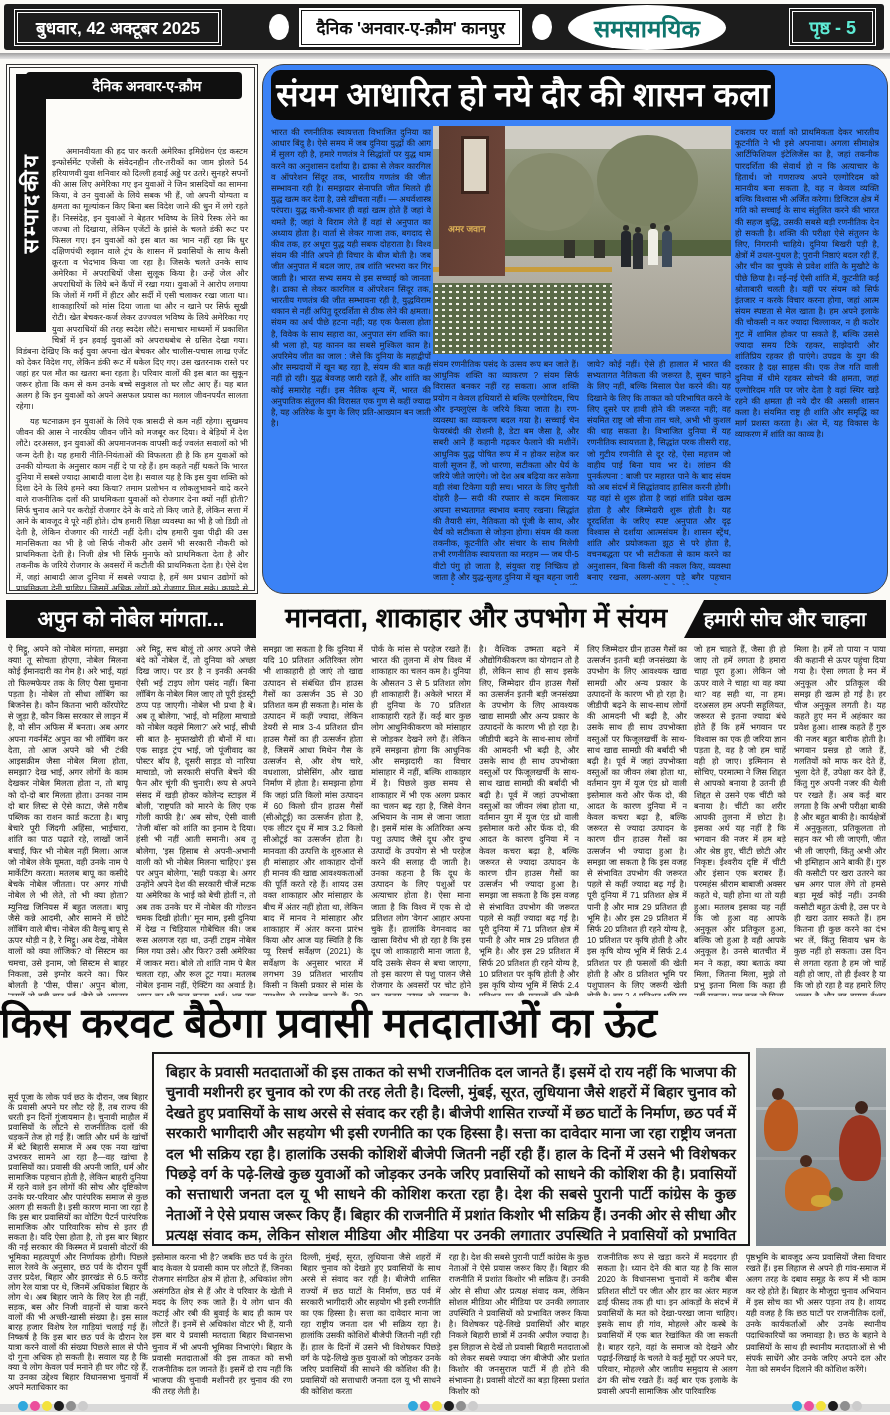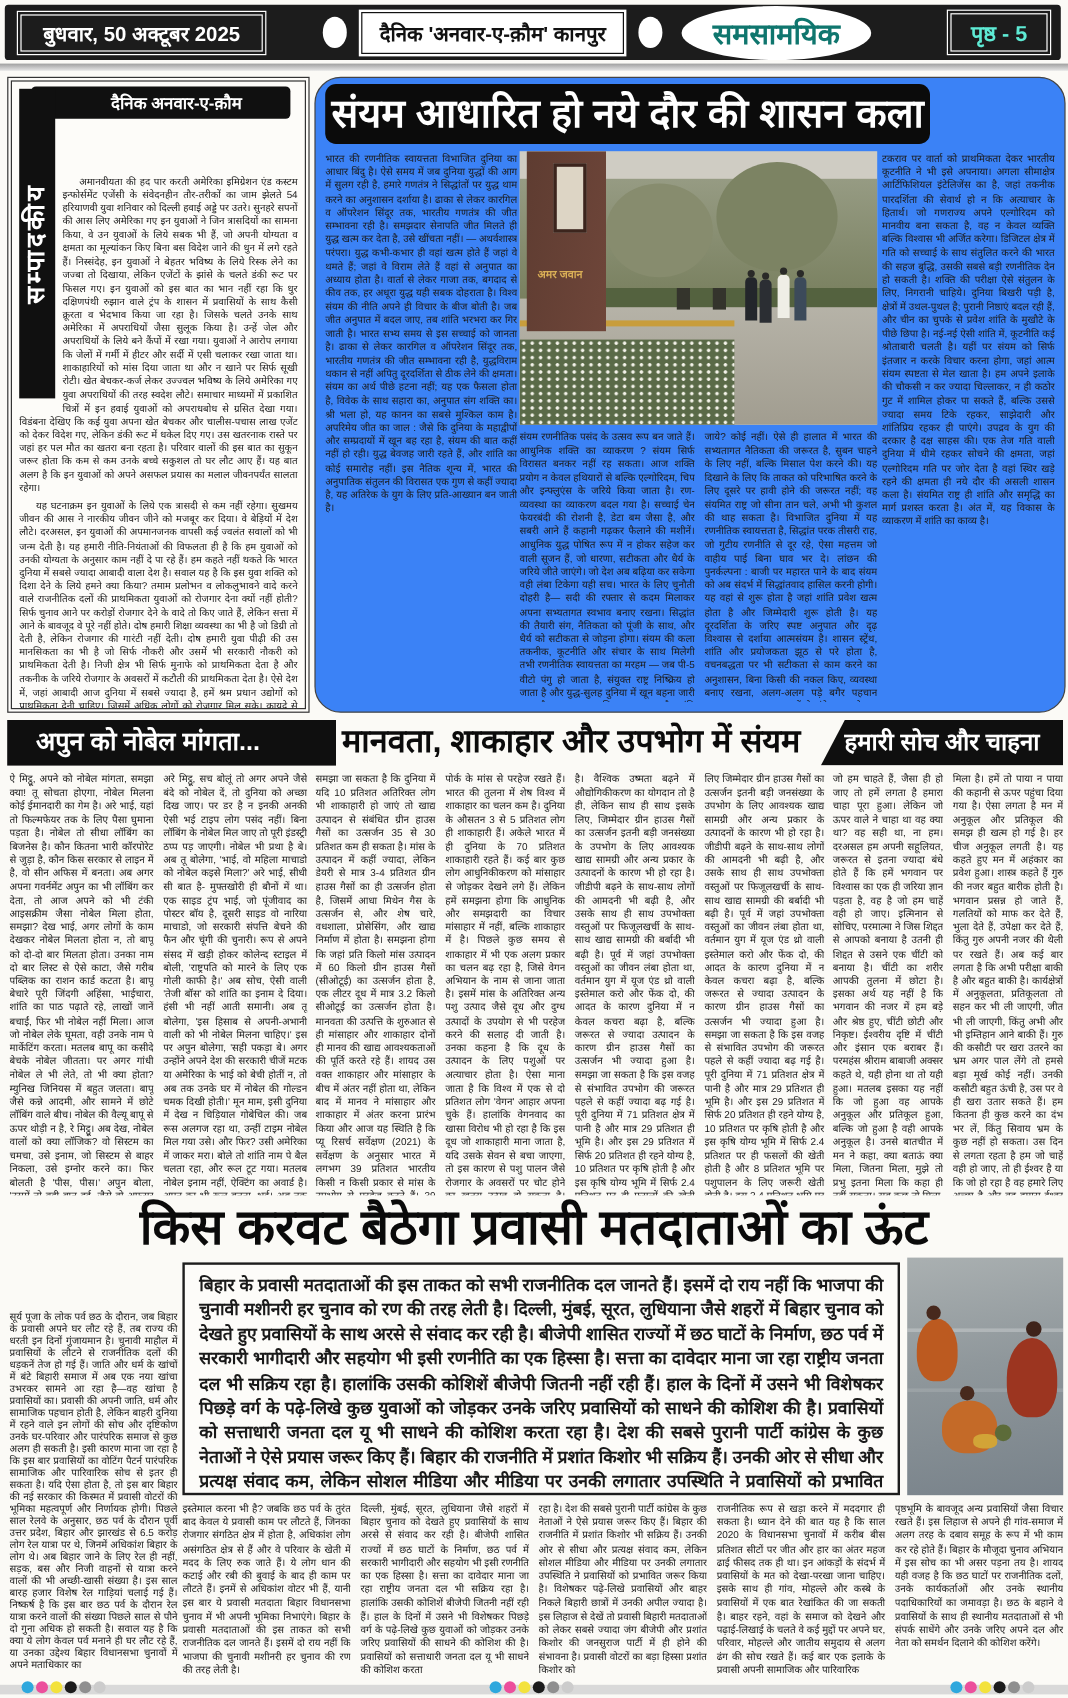--- a/index.html
+++ b/index.html
@@ -61,34 +61,34 @@
     border:3px solid #3c251d;}
   .ph-label{position:absolute;left:9px;top:96px;color:#d9ae56;font-size:9px;font-weight:bold;white-space:nowrap;}
   .ph-marigold{position:absolute;left:0;top:62%;width:60%;height:5px;background:#c89d3c;}
   .ph-flowers{position:absolute;left:0;bottom:0;width:60%;height:31%;background-color:#5a6a48;
     background-image:radial-gradient(#f4f3ea 1.3px,rgba(0,0,0,0) 1.8px);background-size:7px 6px;}
   .ph-stand{position:absolute;width:11px;height:18px;background:#34342c;}
   .soldier{position:absolute;width:10px;height:36px;border-radius:4px 4px 0 0;}
   .soldier::before{content:"";position:absolute;left:2px;top:-6px;width:6px;height:6px;border-radius:50%;background:#2a2a28;}
   
   .nobel-head{position:absolute;left:6px;top:600px;width:250px;height:38px;background:#0f0f0f;
-    color:#fff;font-weight:bold;font-size:21px;line-height:38px;text-align:left;white-space:nowrap;padding-left:24px;}
+    color:#fff;font-weight:bold;font-size:21px;line-height:38px;text-align:center;white-space:nowrap;}
   .sanyam-head{position:absolute;left:262px;top:598px;width:428px;height:40px;color:#0b0b0b;
     font-weight:bold;font-size:27px;line-height:40px;text-align:center;white-space:nowrap;}
   .soch-head{position:absolute;left:684px;top:600px;width:202px;height:38px;background:#0f0f0f;
     color:#fff;font-weight:bold;font-size:20px;line-height:38px;text-align:center;white-space:nowrap;
     clip-path:polygon(20px 0,100% 0,100% 100%,0 100%);}
   .band{position:absolute;top:644px;height:352px;display:flex;gap:8px;}
   .band .c{flex:1;font-size:8.3px;line-height:11.2px;text-align:justify;overflow:hidden;}
   .band-nobel{left:8px;width:248px;}
   .band-sanyam{left:263px;width:424px;}
   .band-soch{left:694px;width:192px;}
   
   .prav-head{position:absolute;left:0;top:999px;width:890px;height:48px;color:#0a0a0a;
-    font-weight:bold;font-size:41px;line-height:48px;text-align:center;white-space:nowrap;}
+    font-weight:bold;font-size:41px;line-height:48px;white-space:nowrap;}
   .prav-side{position:absolute;left:8px;top:1092px;width:140px;height:348px;
     font-size:8.3px;line-height:10px;text-align:justify;overflow:hidden;}
   .prav-intro{position:absolute;left:152px;top:1052px;width:598px;height:194px;border:2px solid #1d1d1d;
     box-sizing:border-box;padding:8px 12px;font-weight:bold;font-size:14.6px;line-height:20.4px;
     text-align:justify;overflow:hidden;background:#fdfcf9;}
   .prav-cols{position:absolute;left:152px;top:1252px;width:734px;height:148px;display:flex;gap:8px;}
   .prav-cols .c{flex:1;font-size:8.3px;line-height:11.2px;text-align:justify;overflow:hidden;}
   
   .photo-chhath{position:absolute;left:756px;top:1048px;width:130px;height:198px;overflow:hidden;
     background:linear-gradient(170deg,#aab0b1 0%,#8f979b 45%,#78828a 100%);}
@@ -97,21 +97,21 @@
   
   .foot-bar{position:absolute;left:0;top:1404px;width:890px;height:8px;background:#d9d9d9;}
   .reggroup{position:absolute;top:1401px;display:flex;gap:2px;}
   .regdot{width:10px;height:10px;border-radius:50%;display:inline-block;}
 </style>
 </head>
 <body>
 
 <div class="masthead">
   <div class="datebox">
-    <div class="inner">बुधवार, 50 अक्टूबर 2025</div>
+    <div class="inner">बुधवार, 42 अक्टूबर 2025</div>
   </div>
   <div style="flex:1"></div>
   <div class="hdot"></div>
   <div class="titlebox" style="margin:12px 12px;">दैनिक  'अनवार-ए-क़ौम'  कानपुर</div>
   <div class="hdot"></div>
   <div class="sect-oval" style="margin:0 16px;">समसामयिक</div>
   <div style="flex:1"></div>
   <div class="pagebox">
     <div class="inner">पृष्ठ - 5</div>
   </div>

